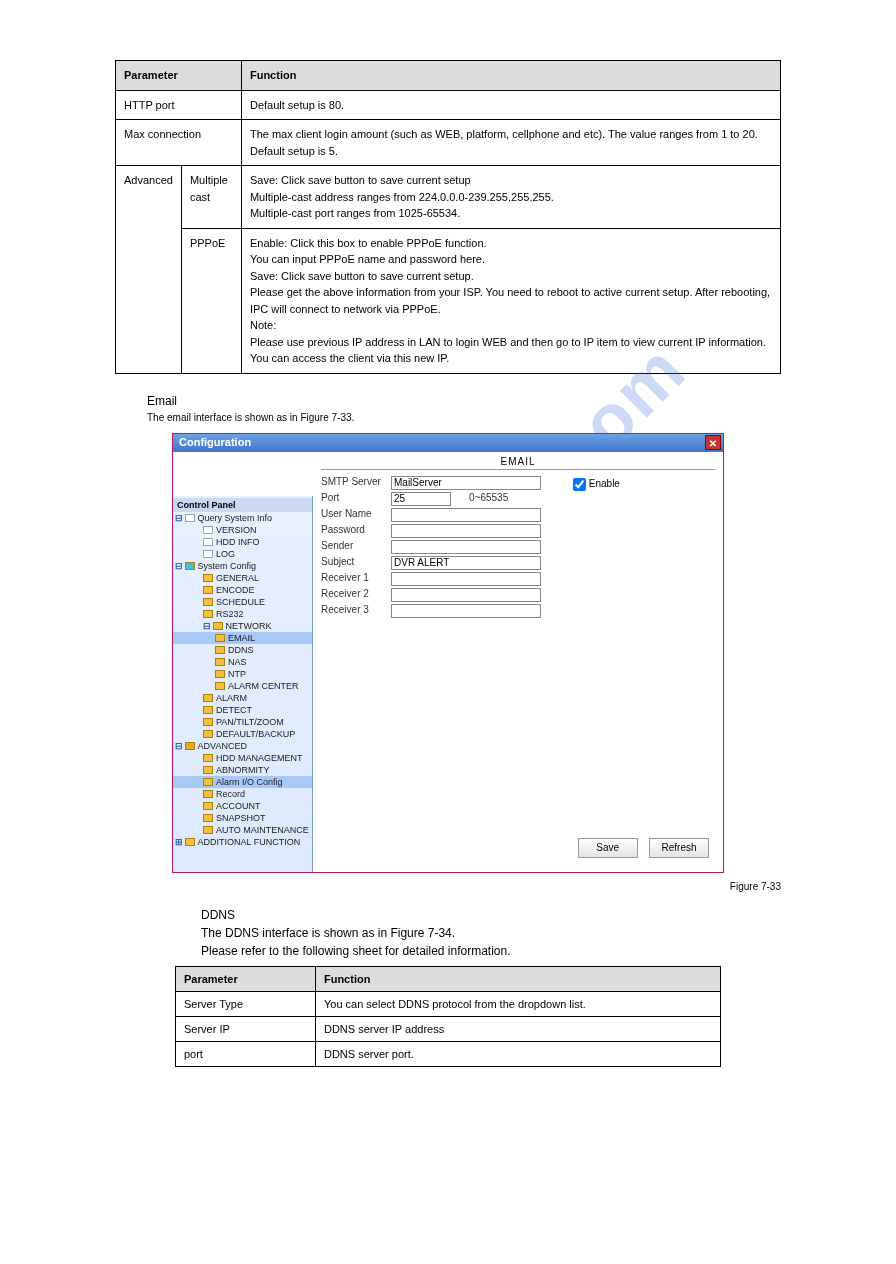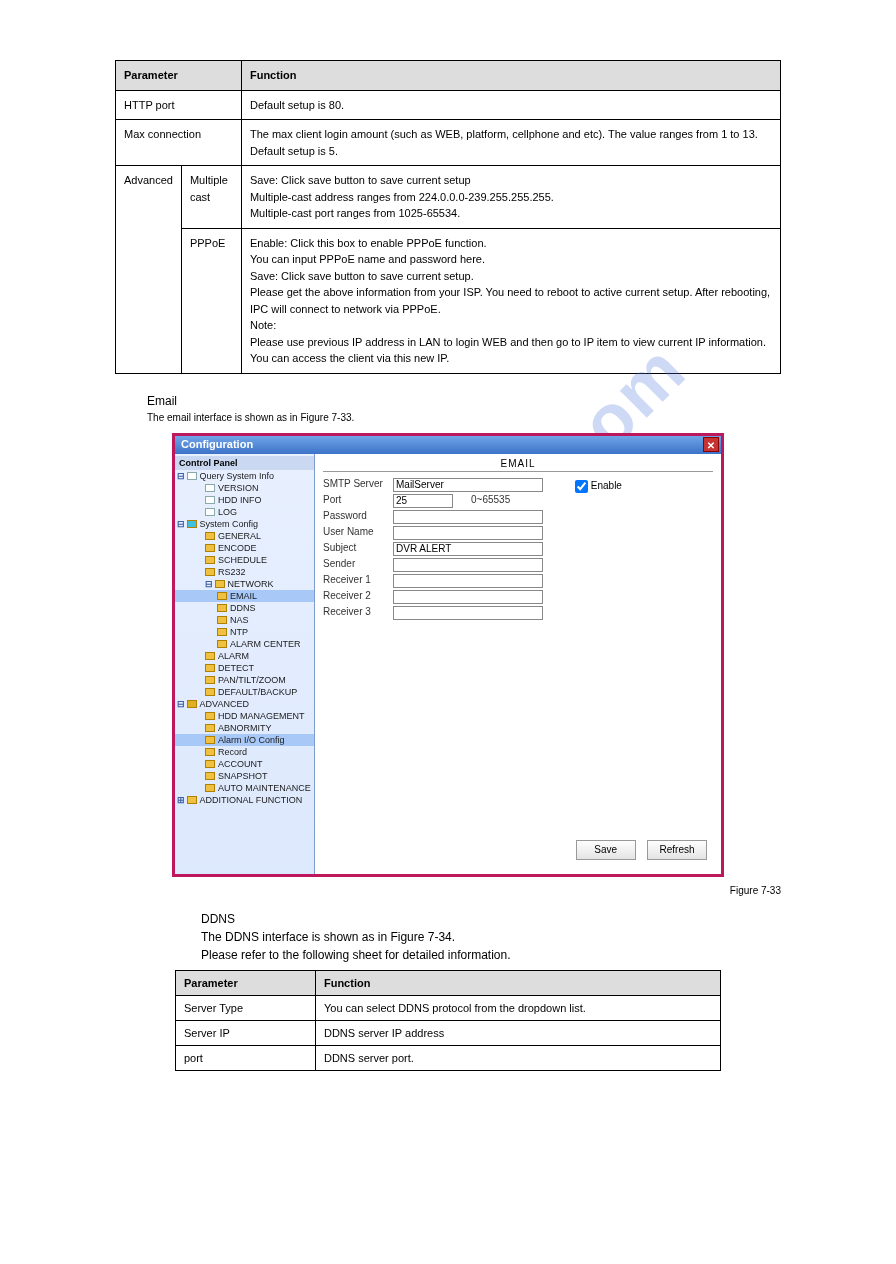--- a/index.html
+++ b/index.html
@@ -13,25 +13,25 @@
   .table1 .col-param { width: 120px; }
   
   .fig-caption { text-align: right; font-size: 10px; margin: 8px 0 10px 0; }
   
   .table2 { width: 82%; margin: 0 auto; border-collapse: collapse; }
   .table2 td, .table2 th { border: 1px solid #000; padding: 6px 8px; vertical-align: top; font-size: 11px; }
   .table2 th { background: #ddd; font-weight: bold; text-align: left; }
   .table2 .col-param { width: 140px; }
   
   
-  .config-window { width: 552px; margin: 10px auto 0; border: 3px solid #be185d; background: #fff; position: relative; }
+  .config-window { width: 552px; margin: 10px auto 0; border: 1px solid #be185d; background: #fff; position: relative; }
   .config-titlebar { height: 18px; background: linear-gradient(#6fa4e7,#3d73c8); color: #fff; font-size: 11px; font-weight: bold; padding: 2px 6px; position: relative; }
   .config-titlebar span.close { position: absolute; right: 2px; top: 1px; background: #c83232; width: 16px; height: 15px; text-align: center; line-height: 15px; font-size: 10px; border: 1px solid #800; }
   .config-body { display: flex; height: 420px; }
-  .tree { width: 140px; border-right: 1px solid #7a9ccf; background: linear-gradient(#e8f0ff,#dce8fc); font-size: 9px; padding: 2px 0; overflow: hidden; }
+  .tree { width: 140px; border-right: 1px solid #7a9ccf; background: linear-gradient(#e8f0ff,#dce8fc); font-size: 9px; padding: 2px 0; overflow: hidden; margin-top: 44px; }
   .tree .hdr { background: #cad9f1; font-weight: bold; padding: 2px 4px; }
   .tree .item { padding: 1px 0 1px 2px; white-space: nowrap; color: #1a1a1a; }
   .tree .item.l2 { padding-left: 30px; }
   .tree .item.l3 { padding-left: 42px; }
   .tree .exp { color: #4060a0; font-weight: bold; margin-right: 2px; }
   .tree .ico { display: inline-block; width: 10px; height: 8px; margin-right: 3px; vertical-align: middle; }
   .folder { background: #f0c040; border: 1px solid #b08000; }
   .page-ico { background: #fff; border: 1px solid #8aa; }
   .tree .sel { background: #a8c8f8; }
   
@@ -65,21 +65,21 @@
         <tr>
       <th class="col-param" colspan="2">Parameter</th>
       <th>Function</th>
     </tr>
     <tr>
       <td colspan="2">HTTP port</td>
       <td>Default setup is 80.</td>
     </tr>
     <tr>
       <td colspan="2">Max connection</td>
-      <td>The max client login amount (such as WEB, platform, cellphone and etc). The value ranges from 1 to 13. Default setup is 5.</td>
+      <td>The max client login amount (such as WEB, platform, cellphone and etc). The value ranges from 1 to 20. Default setup is 5.</td>
     </tr>
     <tr>
       <td rowspan="2" style="width:60px">Advanced</td>
       <td style="width:60px">Multiple cast</td>
       <td style="white-space:pre-line">Save: Click save button to save current setup
 Multiple-cast address ranges from 224.0.0.0-239.255.255.255.
 Multiple-cast port ranges from 1025-65534.</td>
     </tr>
     <tr>
       <td>PPPoE</td>
@@ -141,34 +141,34 @@
         <div class="form-row">
           <label>SMTP Server</label>
           <input type="text" class="w-long" value="MailServer" style="">
         </div>
         <div class="form-row">
           <label>Port</label>
           <input type="text" class="w-short" value="25" style="">
           <span class="hint">0~65535</span>
         </div>
         <div class="form-row">
+          <label>User Name</label>
+          <input type="text" class="w-long" style="">
+        </div>
+        <div class="form-row">
           <label>Password</label>
           <input type="text" class="w-long" style="">
         </div>
         <div class="form-row">
-          <label>User Name</label>
+          <label>Sender</label>
           <input type="text" class="w-long" style="">
         </div>
         <div class="form-row">
           <label>Subject</label>
           <input type="text" class="w-long" value="DVR ALERT" style="">
-        </div>
-        <div class="form-row">
-          <label>Sender</label>
-          <input type="text" class="w-long" style="">
         </div>
         <div class="form-row">
           <label>Receiver 1</label>
           <input type="text" class="w-long" style="">
         </div>
         <div class="form-row">
           <label>Receiver 2</label>
           <input type="text" class="w-long" style="">
         </div>
         <div class="form-row">

